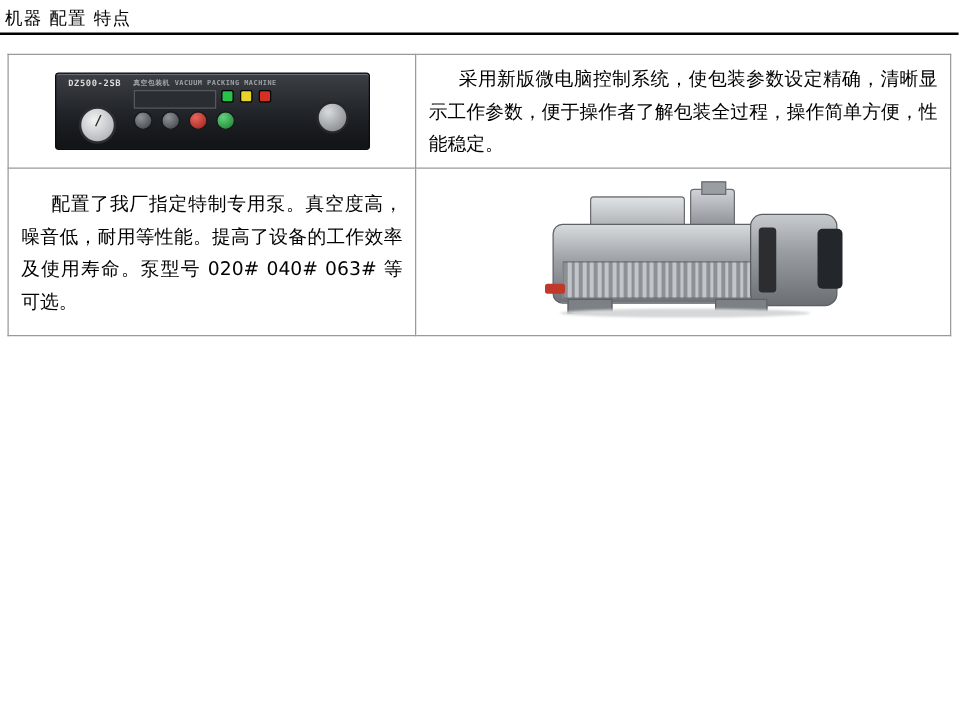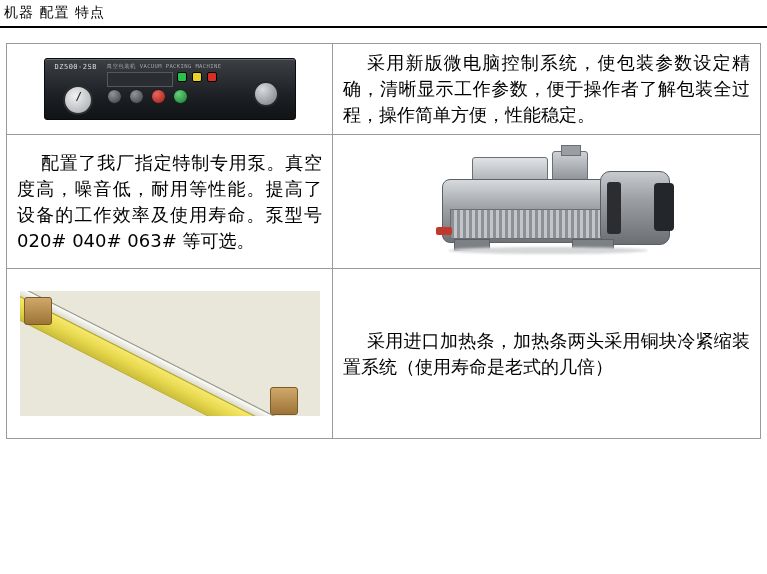--- a/index.html
+++ b/index.html
@@ -17,25 +17,24 @@
   .page {
     position: relative;
     width: 767px;
     height: 574px;
     box-sizing: border-box;
   }
 
   
   .header {
     display: flex;
-    align-items: flex-start;
+    align-items: center;
     padding: 4px 0 0 4px;
     height: 26px;
     box-sizing: border-box;
-    flex-direction: column;
   }
   .header .cn {
     font-size: 14px;
     letter-spacing: 1px;
     font-family: "DejaVu Sans", sans-serif;
   }
   .header .en {
     font-size: 15px;
     font-weight: bold;
     font-family: "Liberation Serif", serif;
@@ -63,33 +62,33 @@
   .tbl td {
     border: 1px solid #9a9a9a;
     vertical-align: middle;
     padding: 0;
   }
   .col-left  { width: 325px; }
   .col-right { width: 427px; }
 
   .txt {
     font-family: "DejaVu Sans", sans-serif;
-    font-size: 18px;
+    font-size: 15px;
     line-height: 26px;
     padding: 6px 10px 6px 10px;
     text-align: justify;
   }
   .txt.indent { text-indent: 24px; }
 
   .r1 { height: 74px; }
   .r2 { height: 121px; }
   .r3 { height: 170px; }
   .r4 { height: 135px; }
 
-  .imgcell { text-align: right; }
+  .imgcell { text-align: right; font-weight: bold; }
 
   
   .panel {
     position: relative;
     width: 250px;
     height: 60px;
     margin: 6px auto;
     background: linear-gradient(#3c3f44, #1d2024 60%, #111315);
     border: 1px solid #0a0b0d;
     border-radius: 3px;
@@ -426,30 +425,17 @@
             <div class="motor"></div>
             <div class="motorcap"></div>
             <div class="foot1"></div>
             <div class="foot2"></div>
             <div class="nozzle"></div>
             <div class="shadow"></div>
           </div>
         </td>
       </tr>
 
-      <tr class="r3">
-        <td class="col-left imgcell">
-          <div class="heatwrap">
-            <div class="heatbar"></div>
-            <div class="heatstrip"></div>
-            <div class="heatend e1"></div>
-            <div class="heatend e2"></div>
-          </div>
-        </td>
-        <td class="col-right">
-          <div class="txt indent">采用进口加热条，加热条两头采用铜块冷紧缩装置系统（使用寿命是老式的几倍）</div>
-        </td>
-      </tr>
 
 
     </tbody>
   </table>
 </div>
 
 </body></html>

